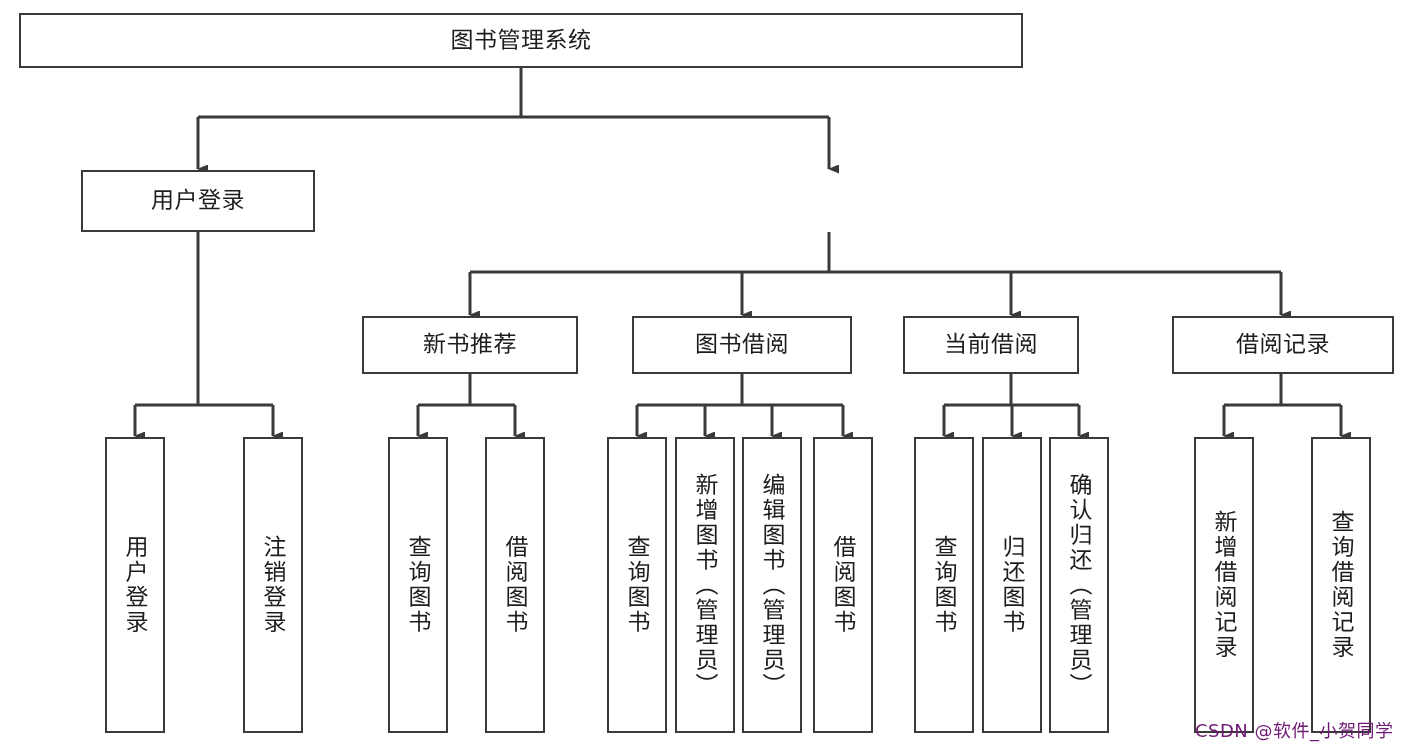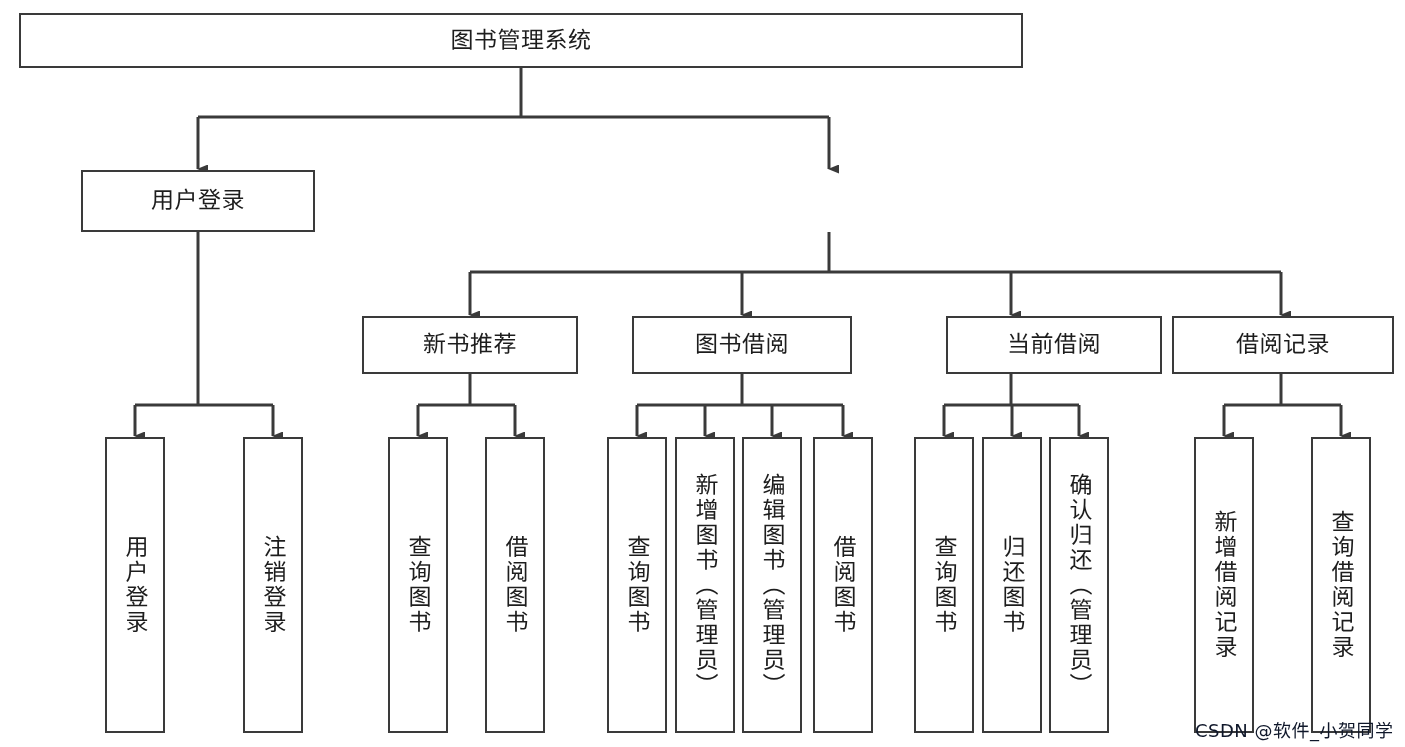--- a/index.html
+++ b/index.html
@@ -49,21 +49,21 @@
   .node.vertical .node-label {
     font-size: 23px;
     writing-mode: vertical-rl;
     text-orientation: upright;
     line-height: 1.05;
     letter-spacing: 2px;
   }
   .watermark {
     position: absolute;
     z-index: 5;
-    color: #0f172a;
+    color: #701a75;
     font-size: 18px;
     letter-spacing: 0.5px;
     white-space: nowrap;
     font-family: "DejaVu Sans", "Liberation Sans", sans-serif;
   }
 </style>
 </head>
 <body>
 
 <div id="diagram-canvas">
@@ -118,21 +118,21 @@
   <div class="node horizontal" style="left: 81px; top: 170px; width: 234px; height: 62px;">
     <span class="node-label">用户登录</span>
   </div>
 
   <div class="node horizontal" style="left: 362px; top: 316px; width: 216px; height: 58px;">
     <span class="node-label">新书推荐</span>
   </div>
   <div class="node horizontal" style="left: 632px; top: 316px; width: 220px; height: 58px;">
     <span class="node-label">图书借阅</span>
   </div>
-  <div class="node horizontal" style="left: 946px; top: 316px; width: 216px; height: 58px;">
+  <div class="node horizontal" style="left: 903px; top: 316px; width: 176px; height: 58px;">
     <span class="node-label">当前借阅</span>
   </div>
   <div class="node horizontal" style="left: 1172px; top: 316px; width: 222px; height: 58px;">
     <span class="node-label">借阅记录</span>
   </div>
 
   <div class="node vertical" style="left: 105px; top: 437px; width: 60px; height: 296px;">
     <span class="node-label">用户登录</span>
   </div>
   <div class="node vertical" style="left: 243px; top: 437px; width: 60px; height: 296px;">

